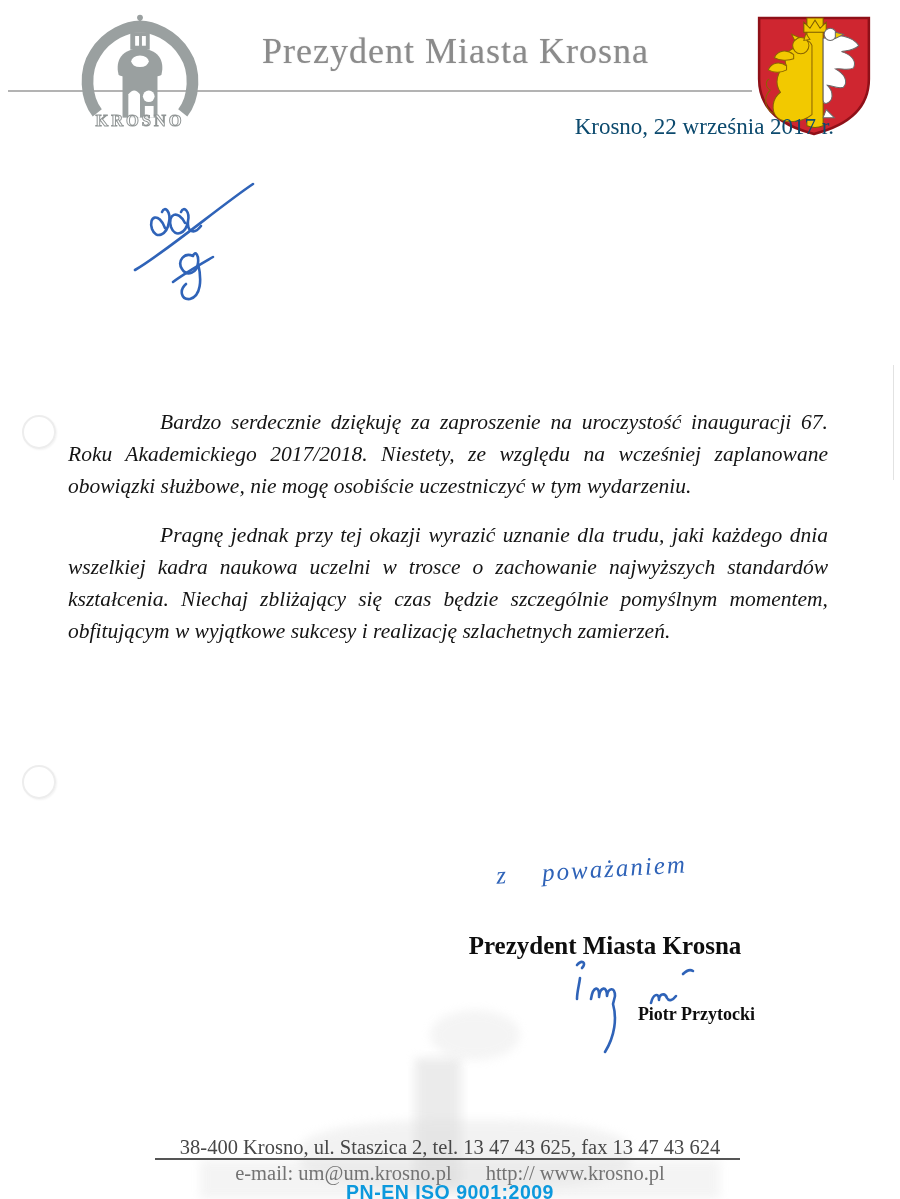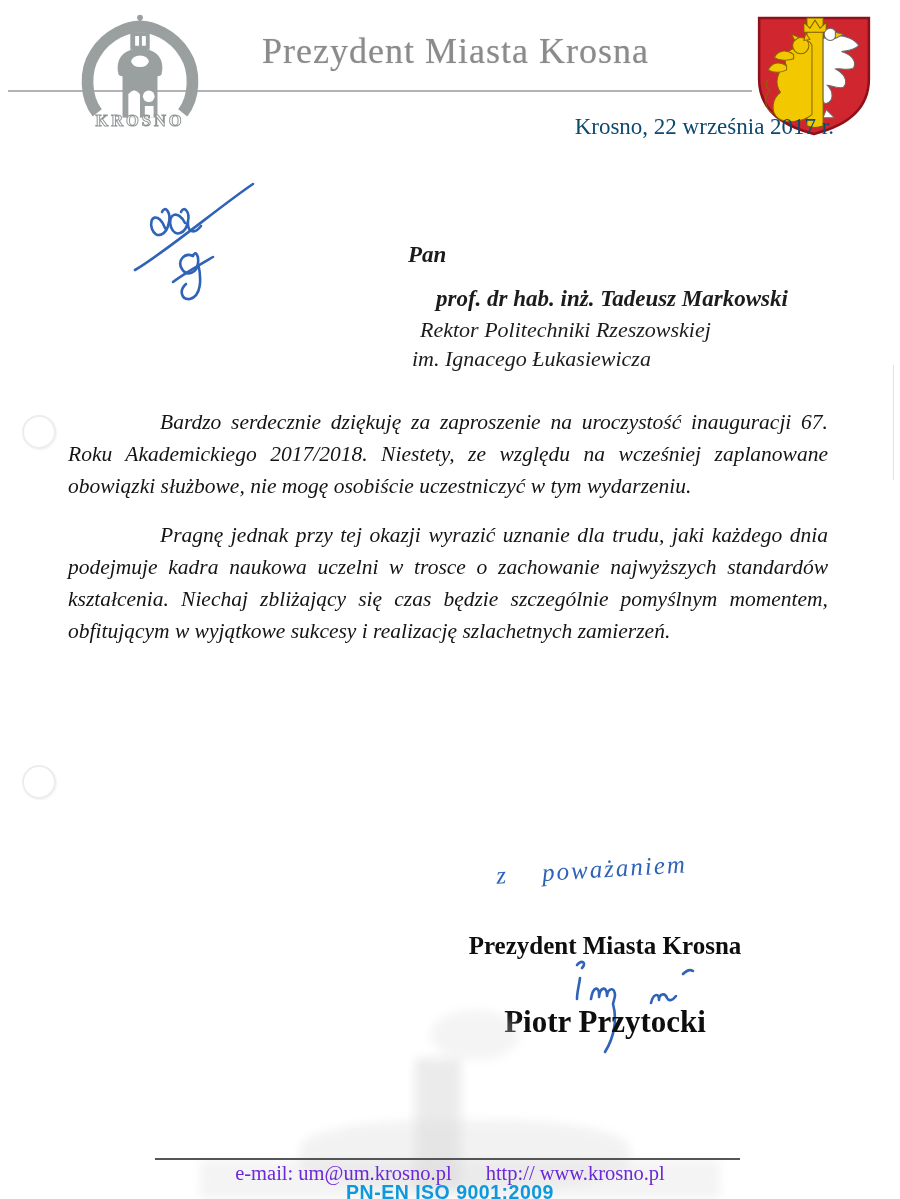--- a/index.html
+++ b/index.html
@@ -40,34 +40,34 @@
   .rec-line3{font-size:22px;padding-left:4px;}
   
   .letter-body{position:absolute;left:68px;top:406px;width:764px;}
   .letter-body p{
     margin:0 4px 17px 0;font-style:italic;font-size:21.5px;line-height:32px;
     text-align:justify;text-indent:92px;color:#141414;
   }
   
   .sender-title{position:absolute;left:455px;top:932px;width:300px;text-align:center;
     font-weight:bold;font-size:25px;color:#0e0e0e;white-space:nowrap;}
-  .sender-name{position:absolute;left:455px;top:1004px;width:300px;text-align:center;
-    font-weight:bold;font-size:31px;color:#0e0e0e;white-space:nowrap;}
+  .sender-name{position:absolute;left:455px;top:1004px;width:300px;text-align:right;
+    font-weight:bold;font-size:18px;color:#0e0e0e;white-space:nowrap;}
   
   .wm{position:absolute;filter:blur(5px);opacity:.55;background:#dcdcdc;}
   .wm1{left:415px;top:1058px;width:46px;height:130px;}
   .wm2{left:300px;top:1120px;width:330px;height:70px;opacity:.35;border-radius:40%;}
   .wm3{left:200px;top:1160px;width:520px;height:39px;opacity:.3;}
   .wm4{left:430px;top:1010px;width:90px;height:50px;opacity:.3;border-radius:50%;}
   
   .ftr-address{position:absolute;left:80px;top:1136px;width:740px;text-align:center;
     font-size:20.5px;color:#474747;white-space:nowrap;}
   .ftr-rule{position:absolute;left:155px;top:1158px;width:585px;height:2px;background:#555;}
   .ftr-contact{position:absolute;left:80px;top:1162px;width:740px;text-align:center;
-    font-size:20.5px;color:#6d28d9;white-space:nowrap;}
+    font-size:20.5px;color:#737373;white-space:nowrap;}
   .ftr-contact .gap{display:inline-block;width:34px;}
   .ftr-iso{position:absolute;left:80px;top:1181px;width:740px;text-align:center;
     font-family:"Liberation Sans", sans-serif;font-weight:bold;font-size:19.5px;color:#0c99dd;
     letter-spacing:.5px;white-space:nowrap;}
 </style>
 </head>
 <body>
 
 <div class="page">
 
@@ -130,30 +130,24 @@
   <div class="edge-line"></div>
 
   <svg class="paraph" viewBox="0 0 250 150">
     <path class="hand-stroke" d="M60,56 C54,40 43,44 47,57 C51,68 62,63 64,50 C66,40 60,33 57,40"></path>
     <path class="hand-stroke" d="M80,51 C73,37 62,42 66,55 C70,66 81,62 83,49 C85,40 79,33 76,40 M83,49 C82,60 89,63 96,54"></path>
     <path class="hand-stroke" d="M30,98 C58,82 118,32 148,12"></path>
     <path class="hand-stroke" d="M88,84 C79,80 72,89 77,97 C82,105 92,101 93,91 C94,83 90,78 88,84 M93,91 C97,108 96,124 85,127 C76,128 74,118 81,112"></path>
     <path class="hand-stroke" d="M68,110 C80,101 96,92 108,85"></path>
   </svg>
 
-  <div class="recipient">
-    <div class="rec-salutation">Pan</div>
-    <div class="rec-name">prof. dr hab. inż. Tadeusz Markowski</div>
-    <div class="rec-line">Rektor Politechniki Rzeszowskiej</div>
-    <div class="rec-line3">im. Ignacego Łukasiewicza</div>
-  </div>
 
   <div class="letter-body">
     <p>Bardzo serdecznie dziękuję za zaproszenie na uroczystość inauguracji 67. Roku Akademickiego 2017/2018. Niestety, ze względu na wcześniej zaplanowane obowiązki służbowe, nie mogę osobiście uczestniczyć w tym wydarzeniu.</p>
-    <p>Pragnę jednak przy tej okazji wyrazić uznanie dla trudu, jaki każdego dnia podejmuje kadra naukowa uczelni w trosce o zachowanie najwyższych standardów kształcenia. Niechaj zbliżający się czas będzie szczególnie pomyślnym momentem, obfitującym w wyjątkowe sukcesy i realizację szlachetnych zamierzeń.</p>
+    <p>Pragnę jednak przy tej okazji wyrazić uznanie dla trudu, jaki każdego dnia wszelkiej kadra naukowa uczelni w trosce o zachowanie najwyższych standardów kształcenia. Niechaj zbliżający się czas będzie szczególnie pomyślnym momentem, obfitującym w wyjątkowe sukcesy i realizację szlachetnych zamierzeń.</p>
   </div>
 
   <div class="closing-hand">z poważaniem</div>
 
   <div class="sender-title">Prezydent Miasta Krosna</div>
 
   <svg class="sig-scribble" viewBox="0 0 170 105">
     <path class="hand-stroke" d="M22,13 C27,7 32,11 27,16"></path>
     <path class="hand-stroke" d="M25,26 C24,34 22,40 22,47"></path>
     <path class="hand-stroke" d="M36,47 C38,34 45,33 44,45 C45,35 52,33 52,44 C53,36 60,34 60,44 L58,52 C62,66 60,84 50,100"></path>
@@ -161,19 +155,20 @@
     <path class="hand-stroke" d="M128,22 C132,18 135,17 138,19"></path>
   </svg>
 
   <div class="sender-name">Piotr Przytocki</div>
 
   <div class="wm wm1"></div>
   <div class="wm wm2"></div>
   <div class="wm wm3"></div>
   <div class="wm wm4"></div>
 
+  <div class="ftr-address">38-400 Krosno, ul. Staszica 2, tel. 13 47 43 625, fax 13 47 43 624</div>
   <div class="ftr-rule"></div>
   <div class="ftr-contact">
     <span>e-mail: um@um.krosno.pl</span><span class="gap"></span><span>http:// www.krosno.pl</span>
   </div>
   <div class="ftr-iso">PN-EN  ISO 9001:2009</div>
 
 </div>
 
 </body></html>

